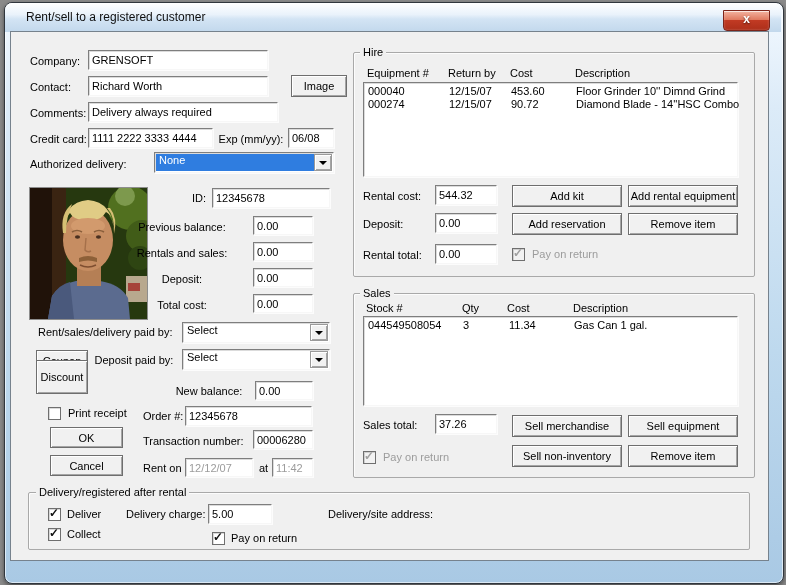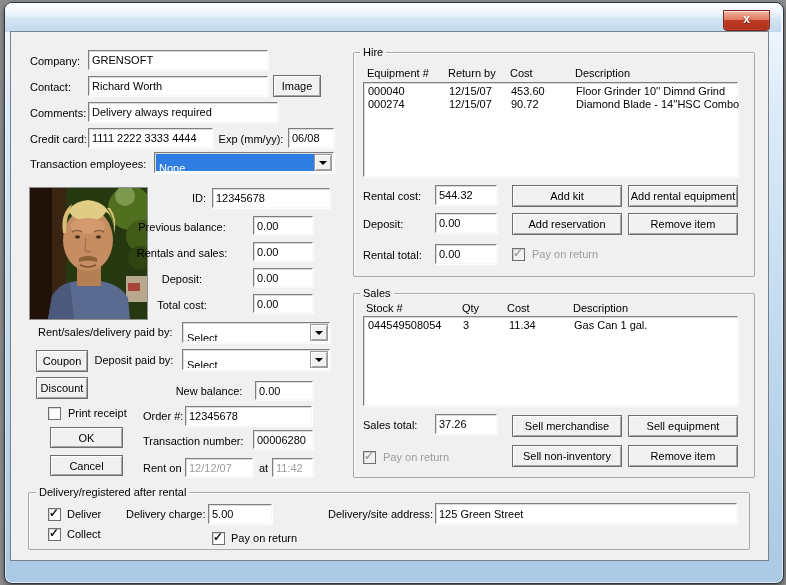--- a/index.html
+++ b/index.html
@@ -35,21 +35,21 @@
   .gb-label{position:absolute;font-size:11px;color:#000;background:#f0f0f0;padding:0 3px;white-space:nowrap;}
   .listbox{position:absolute;box-sizing:border-box;background:#fff;
     border:1px solid;border-color:#7e7e7e #f7f7f7 #f7f7f7 #7e7e7e;
     box-shadow:inset 1px 1px 0 rgba(0,0,0,.14), 1px 1px 0 rgba(255,255,255,.8);}
   .lrow{position:relative;height:13px;font-size:11px;color:#000;}
   .lrow span{position:absolute;top:0;white-space:nowrap;}
   .combo{position:absolute;box-sizing:border-box;background:#fff;
     border:1px solid;border-color:#7e7e7e #f7f7f7 #f7f7f7 #7e7e7e;
     box-shadow:inset 1px 1px 0 rgba(0,0,0,.14), 1px 1px 0 rgba(255,255,255,.8);}
   .combo-text{position:absolute;left:1px;top:1px;right:17px;bottom:1px;font-size:11px;color:#000;
-    padding:8px 0 0 3px;white-space:nowrap;overflow:hidden;}
+    padding:0 0 0 3px;white-space:nowrap;overflow:hidden;}
   .combo.sel .combo-text{background:#2f7de0;color:#fff;}
   .combo-arrow{position:absolute;top:1px;right:1px;bottom:1px;width:16px;background:#f1f1f1;
     border:1px solid #9a9a9a;box-shadow:inset 1px 1px 0 #fff, inset -1px -1px 0 #a5a5a5;
     display:flex;align-items:center;justify-content:center;}
   .tri{width:0;height:0;border-left:4px solid transparent;border-right:4px solid transparent;border-top:4px solid #000;}
   .cb{position:absolute;width:13px;height:13px;box-sizing:border-box;background:#fff;
     border:1px solid #6f6f6f;box-shadow:inset 1px 1px 0 rgba(0,0,0,.15);}
   .cb .chk{position:absolute;left:0px;top:-3px;font-size:12px;font-weight:bold;color:#111;display:none;}
   .cb.checked .chk{display:block;}
   .cb.dis{background:#f2f2f2;}
@@ -58,36 +58,37 @@
   
   .hc0{left:4px;} .hc1{left:85px;} .hc2{left:147px;} .hc3{left:212px;}
   .sc0{left:4px;} .sc1{left:99px;} .sc2{left:145px;} .sc3{left:210px;}
 </style>
 </head>
 <body>
 
 <div id="stage">
   <div class="window"></div>
   <div class="titlebar"></div>
+  <div class="title-text">Rent/sell to a registered customer</div>
   <div class="close-btn">x</div>
   <div class="content"></div>
 
   <span class="lbl" style="left:30px;top:55px">Company:</span>
   <input class="field" style="left: 88px; top: 50px; width: 180px; height: 20px;" value="GRENSOFT">
   <span class="lbl" style="left:30px;top:81px">Contact:</span>
   <input class="field" style="left: 88px; top: 76px; width: 180px; height: 20px;" value="Richard Worth">
-  <div class="btn" style="left:273px;top:75px;width:48px;height:22px">Image</div>
+  <div class="btn" style="left:291px;top:75px;width:56px;height:22px">Image</div>
   <span class="lbl" style="left:30px;top:107px">Comments:</span>
   <input class="field" style="left: 88px; top: 102px; width: 190px; height: 20px;" value="Delivery always required">
   <span class="lbl" style="left:30px;top:133px">Credit card:</span>
   <input class="field" style="left: 88px; top: 128px; width: 125px; height: 20px;" value="1111 2222 3333 4444">
   <span class="lbl-r" style="left:218px;top:133px;width:66px">Exp (mm/yy):</span>
   <input class="field" style="left: 288px; top: 128px; width: 46px; height: 20px;" value="06/08">
 
-  <span class="lbl" style="left:30px;top:158px">Transaction employees:</span>
+  <span class="lbl" style="left:30px;top:158px">Authorized delivery:</span>
   <div class="combo sel" style="left:154px;top:152px;width:180px;height:21px">
     <span class="combo-text">None</span>
     <span class="combo-arrow">
         <i class="tri"></i>
       </span>
   </div>
 
   <svg class="photo" style="left:29px;top:187px" width="117" height="131" viewBox="0 0 117 131">
     <rect x="0" y="0" width="117" height="131" fill="#26380f"></rect>
     <rect x="0" y="0" width="30" height="131" fill="#201209"></rect>
@@ -134,21 +135,21 @@
       </span>
   </div>
   <div class="btn" style="left:36px;top:350px;width:52px;height:22px">Coupon</div>
   <span class="lbl-r" style="left:90px;top:354px;width:88px">Deposit paid by:</span>
   <div class="combo" style="left:182px;top:349px;width:148px;height:21px">
     <span class="combo-text">Select</span>
     <span class="combo-arrow">
         <i class="tri"></i>
       </span>
   </div>
-  <div class="btn" style="left:36px;top:377px;width:52px;height:22px">Discount</div>
+  <div class="btn" style="left:36px;top:360px;width:52px;height:34px">Discount</div>
   <span class="lbl-r" style="left:168px;top:385px;width:82px">New balance:</span>
   <input class="field" style="left: 255px; top: 381px; width: 58px; height: 19px;" value="0.00">
 
   <div class="cb" style="left:48px;top:407px"></div>
   <span class="lbl" style="left:68px;top:407px">Print receipt</span>
   <span class="lbl" style="left:143px;top:410px">Order #:</span>
   <input class="field" style="left: 185px; top: 406px; width: 127px; height: 20px;" value="12345678">
   <div class="btn" style="left:50px;top:427px;width:73px;height:21px">OK</div>
   <span class="lbl" style="left:143px;top:435px">Transaction number:</span>
   <input class="field" style="left: 253px; top: 430px; width: 60px; height: 19px;" value="00006280">
@@ -228,14 +229,13 @@
       <span class="chk">✓</span>
     </div>
   <span class="lbl" style="left:67px;top:528px">Collect</span>
   <span class="lbl" style="left:126px;top:508px">Delivery charge:</span>
   <input class="field" style="left: 208px; top: 504px; width: 64px; height: 20px;" value="5.00">
   <div class="cb checked" style="left:212px;top:532px">
       <span class="chk">✓</span>
     </div>
   <span class="lbl" style="left:231px;top:532px">Pay on return</span>
   <span class="lbl-r" style="left:328px;top:508px;width:102px">Delivery/site address:</span>
-  <input class="field" style="left: 435px; top: 503px; width: 302px; height: 21px;" value="125 Green Street">
 </div>
 
 </body></html>

